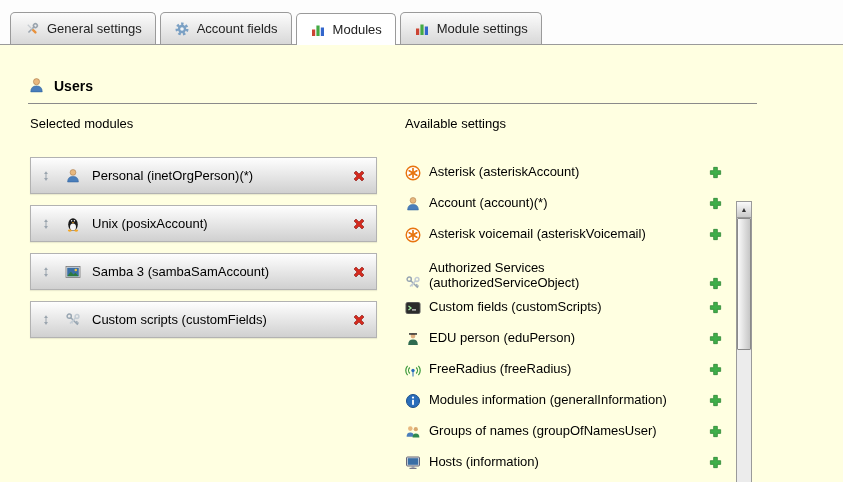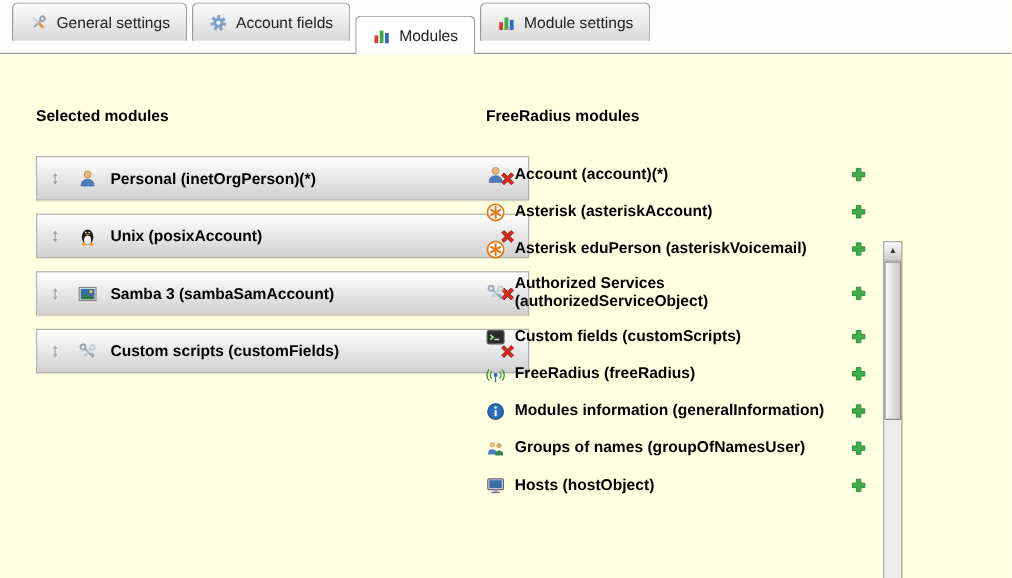--- a/index.html
+++ b/index.html
@@ -10,21 +10,21 @@
     font-size:13px; color:#000;
   }
   .page { position:absolute; inset:0; }
 
   
   .tabs {
     position:absolute; left:10px; top:9px; height:36px;
     display:flex; align-items:flex-end; gap:4px; z-index:3;
   }
   .tab {
-    box-sizing:border-box; height:32px; margin-bottom:11px;
+    box-sizing:border-box; height:32px; margin-bottom:1px;
     display:flex; align-items:center; gap:7px; padding:0 13px;
     border:1px solid #9a9a9a; border-bottom:0;
     border-radius:5px 5px 0 0;
     background:linear-gradient(#fcfcfc,#d8d8d8);
     color:#222; cursor:pointer; white-space:nowrap;
   }
   .tab.active {
     height:32px; margin-bottom:0; background:#ffffff; z-index:4; position:relative;
   }
   .tab .ticon { display:flex; }
@@ -38,29 +38,29 @@
   }
   .users-header {
     margin:0 86px 0 28px; padding-bottom:9px;
     border-bottom:1px solid #8a8a8a;
     display:flex; align-items:center; gap:9px;
     font-weight:bold; font-size:14px;
   }
   .users-header .uicon { display:flex; }
   .users-header .uicon svg { width:17px; height:17px; }
 
-  .columns { display:flex; padding:12px 16px 0 30px;font-weight:bold; }
+  .columns { display:flex; padding:12px 16px 0 30px; }
   .col-left { width:347px; margin-right:28px; flex:none; }
   .col-right { flex:none; }
   .col-heading { font-size:13px; margin-bottom:26px; }
 
   
   .sel-row {
     display:flex; align-items:center;
-    width:411px; height:37px; box-sizing:border-box;
+    width:347px; height:37px; box-sizing:border-box;
     border:1px solid #b2b2b2; border-radius:0;
     background:linear-gradient(#fefefe,#d0d0d0);
     margin-bottom:11px; padding:0 9px;
     box-shadow:0 1px 1px rgba(0,0,0,0.08);
     cursor:move;
   }
   .drag { margin-right:13px; display:flex; }
   .drag svg { width:12px; height:14px; }
   .micon { display:flex; }
   .sel-row .micon { margin-right:11px; }
@@ -72,21 +72,21 @@
   }
   button.iconbtn svg { width:16px; height:16px; }
   button.iconbtn.add svg { width:15px; height:15px; }
 
   
   .avail-list { margin-top:6px; }
   .av-row {
     display:flex; align-items:center; width:318px;
     min-height:31px; box-sizing:border-box; padding:1px 0;
   }
-  .av-row:nth-child(4) { min-height:42px; }
+  .av-row:nth-child(4) { min-height:42px;align-items:flex-end; }
   .av-row .micon { margin-right:8px; }
   .alabel { font-size:13px; width:268px; line-height:1.15; }
 
   
   .scrollbar {
     position:absolute; left:736px; top:156px; width:16px; height:314px;
     border:1px solid #9a9a9a; background:#f0f0f0; box-sizing:border-box;
     display:flex; flex-direction:column; z-index:2;
   }
   .sb-btn {
@@ -249,20 +249,28 @@
           <svg>
             <use href="#i-chart"></use>
           </svg>
         </span>
       <span>Module settings</span>
     </div>
   </div>
 
   <div class="content">
 
+    <div class="users-header">
+      <span class="uicon">
+          <svg>
+            <use href="#i-person"></use>
+          </svg>
+        </span>
+      <span>Users</span>
+    </div>
 
     <div class="columns">
 
       <div class="col-left">
         <div class="col-heading">Selected modules</div>
 
         <div class="sel-row">
           <span class="drag">
               <svg>
                 <use href="#i-drag"></use>
@@ -333,59 +341,59 @@
           <span class="mlabel">Custom scripts (customFields)</span>
           <button class="iconbtn">
               <svg>
                 <use href="#i-delete"></use>
               </svg>
             </button>
         </div>
       </div>
 
       <div class="col-right">
-        <div class="col-heading">FreeRadius modules</div>
+        <div class="col-heading">Available settings</div>
 
         <div class="avail-list">
 
           <div class="av-row">
             <span class="micon">
                 <svg>
+                  <use href="#i-asterisk"></use>
+                </svg>
+              </span>
+            <span class="alabel">Asterisk (asteriskAccount)</span>
+            <button class="iconbtn add">
+                <svg>
+                  <use href="#i-add"></use>
+                </svg>
+              </button>
+          </div>
+
+          <div class="av-row">
+            <span class="micon">
+                <svg>
                   <use href="#i-person"></use>
                 </svg>
               </span>
             <span class="alabel">Account (account)(*)</span>
             <button class="iconbtn add">
                 <svg>
                   <use href="#i-add"></use>
                 </svg>
               </button>
           </div>
 
           <div class="av-row">
             <span class="micon">
                 <svg>
                   <use href="#i-asterisk"></use>
                 </svg>
               </span>
-            <span class="alabel">Asterisk (asteriskAccount)</span>
-            <button class="iconbtn add">
-                <svg>
-                  <use href="#i-add"></use>
-                </svg>
-              </button>
-          </div>
-
-          <div class="av-row">
-            <span class="micon">
-                <svg>
-                  <use href="#i-asterisk"></use>
-                </svg>
-              </span>
-            <span class="alabel">Asterisk eduPerson (asteriskVoicemail)</span>
+            <span class="alabel">Asterisk voicemail (asteriskVoicemail)</span>
             <button class="iconbtn add">
                 <svg>
                   <use href="#i-add"></use>
                 </svg>
               </button>
           </div>
 
           <div class="av-row">
             <span class="micon">
                 <svg>
@@ -407,20 +415,33 @@
                 </svg>
               </span>
             <span class="alabel">Custom fields (customScripts)</span>
             <button class="iconbtn add">
                 <svg>
                   <use href="#i-add"></use>
                 </svg>
               </button>
           </div>
 
+          <div class="av-row">
+            <span class="micon">
+                <svg>
+                  <use href="#i-edu"></use>
+                </svg>
+              </span>
+            <span class="alabel">EDU person (eduPerson)</span>
+            <button class="iconbtn add">
+                <svg>
+                  <use href="#i-add"></use>
+                </svg>
+              </button>
+          </div>
 
           <div class="av-row">
             <span class="micon">
                 <svg>
                   <use href="#i-wifi"></use>
                 </svg>
               </span>
             <span class="alabel">FreeRadius (freeRadius)</span>
             <button class="iconbtn add">
                 <svg>
@@ -456,21 +477,21 @@
                 </svg>
               </button>
           </div>
 
           <div class="av-row">
             <span class="micon">
                 <svg>
                   <use href="#i-host"></use>
                 </svg>
               </span>
-            <span class="alabel">Hosts (hostObject)</span>
+            <span class="alabel">Hosts (information)</span>
             <button class="iconbtn add">
                 <svg>
                   <use href="#i-add"></use>
                 </svg>
               </button>
           </div>
 
         </div>
       </div>
     </div>

